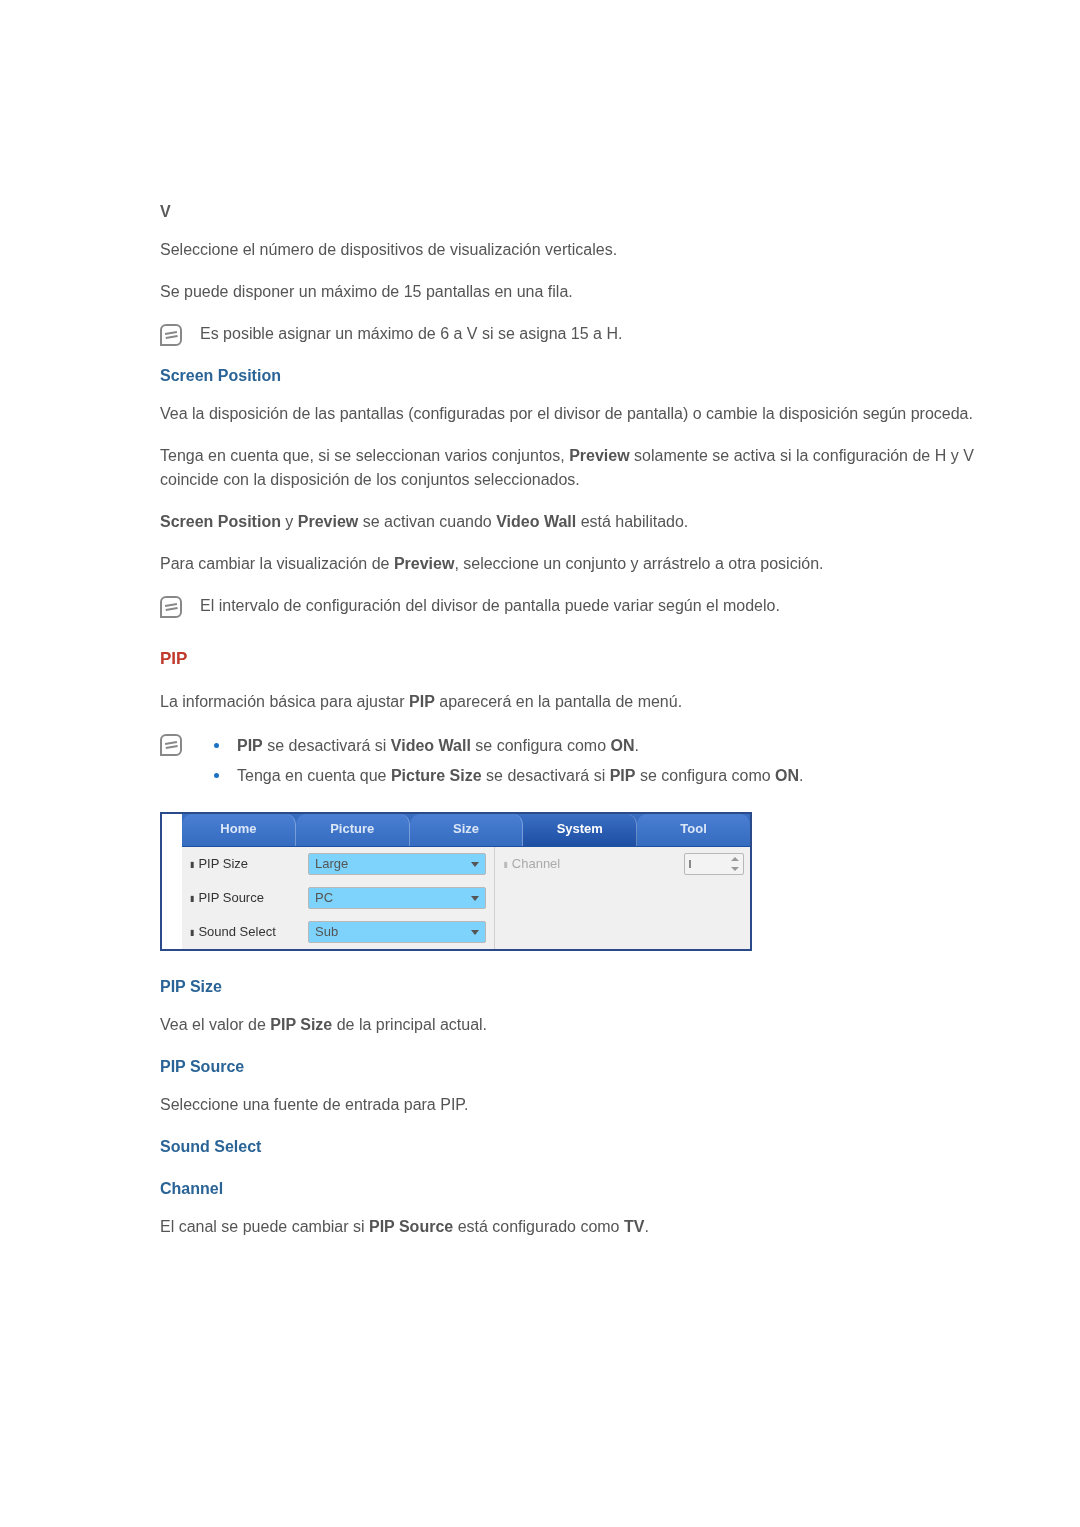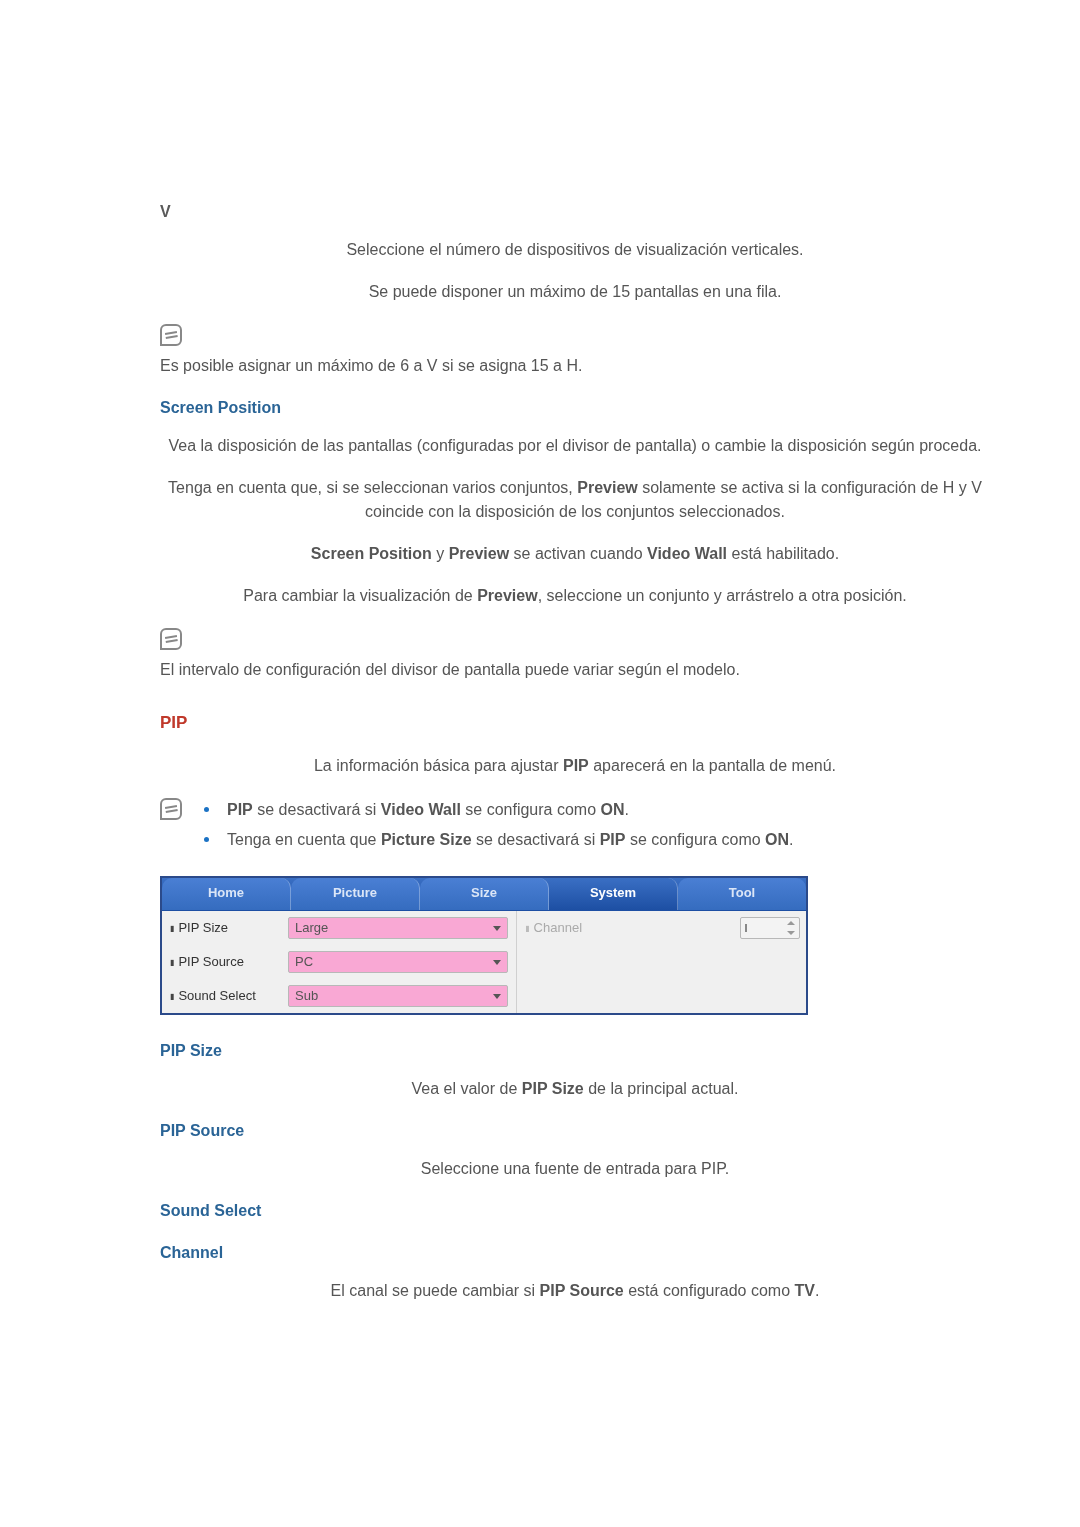--- a/index.html
+++ b/index.html
@@ -29,29 +29,27 @@
   }
   .h-pip {
     color: #c0392b;
     font-weight: bold;
     margin: 28px 0 18px 0;
     font-size: 17px;
   }
   p {
     margin: 10px 0 18px 0;
     color: #555;
-    text-align: center;
   }
   strong { font-weight: bold; color: #555; }
   .note-row {
     display: flex;
     align-items: flex-start;
-    gap: 8px;
+    gap: 18px;
     margin: 14px 0;
-    flex-direction: column;
   }
   .note-icon {
     flex: 0 0 auto;
     width: 22px;
     height: 22px;
     border: 2px solid #888;
     border-top-left-radius: 6px;
     border-top-right-radius: 6px;
     border-bottom-right-radius: 6px;
     position: relative;
@@ -67,21 +65,21 @@
     box-shadow: 0 4px 0 #888;
     transform: rotate(-10deg);
   }
   .note-text {
     flex: 1 1 auto;
     color: #555;
   }
   .bullet-block {
     display: flex;
     align-items: flex-start;
-    gap: 22px;
+    gap: 32px;
     margin: 10px 0 8px 0;
   }
   .bullet-list {
     flex: 1 1 auto;
   }
   .bullet-item {
     display: flex;
     align-items: flex-start;
     gap: 18px;
     margin: 2px 0 6px 0;
@@ -90,24 +88,25 @@
     width: 5px;
     height: 5px;
     background: #1b72c4;
     border-radius: 50%;
     margin-top: 9px;
     flex: 0 0 auto;
   }
 
   
   .ui-panel {
-    width: 648px;
+    width: 592px;
     margin: 18px 0 24px 0;
     border: 2px solid #2b4a8a;
     box-sizing: border-box;
+    padding-left: 20px;
   }
   .tabs {
     display: flex;
     background: linear-gradient(#3a6fc4, #1d4fa3);
     height: 32px;
   }
   .tab {
     flex: 1 1 0;
     text-align: center;
     color: #fff;
@@ -155,21 +154,21 @@
     font-size: 8px;
     color: #444;
     margin-right: 4px;
     vertical-align: 1px;
   }
   .row-label.disabled { color: #aaa; }
   .row-label.disabled::before { color: #bbb; }
   .dropdown {
     flex: 1 1 auto;
     height: 22px;
-    background: #f9a8d4;
+    background: #7dd3fc;
     border: 1px solid #b8b8b8;
     border-radius: 2px;
     display: flex;
     align-items: center;
     padding: 0 6px;
     font-size: 13px;
     color: #555;
     position: relative;
     box-sizing: border-box;
   }

